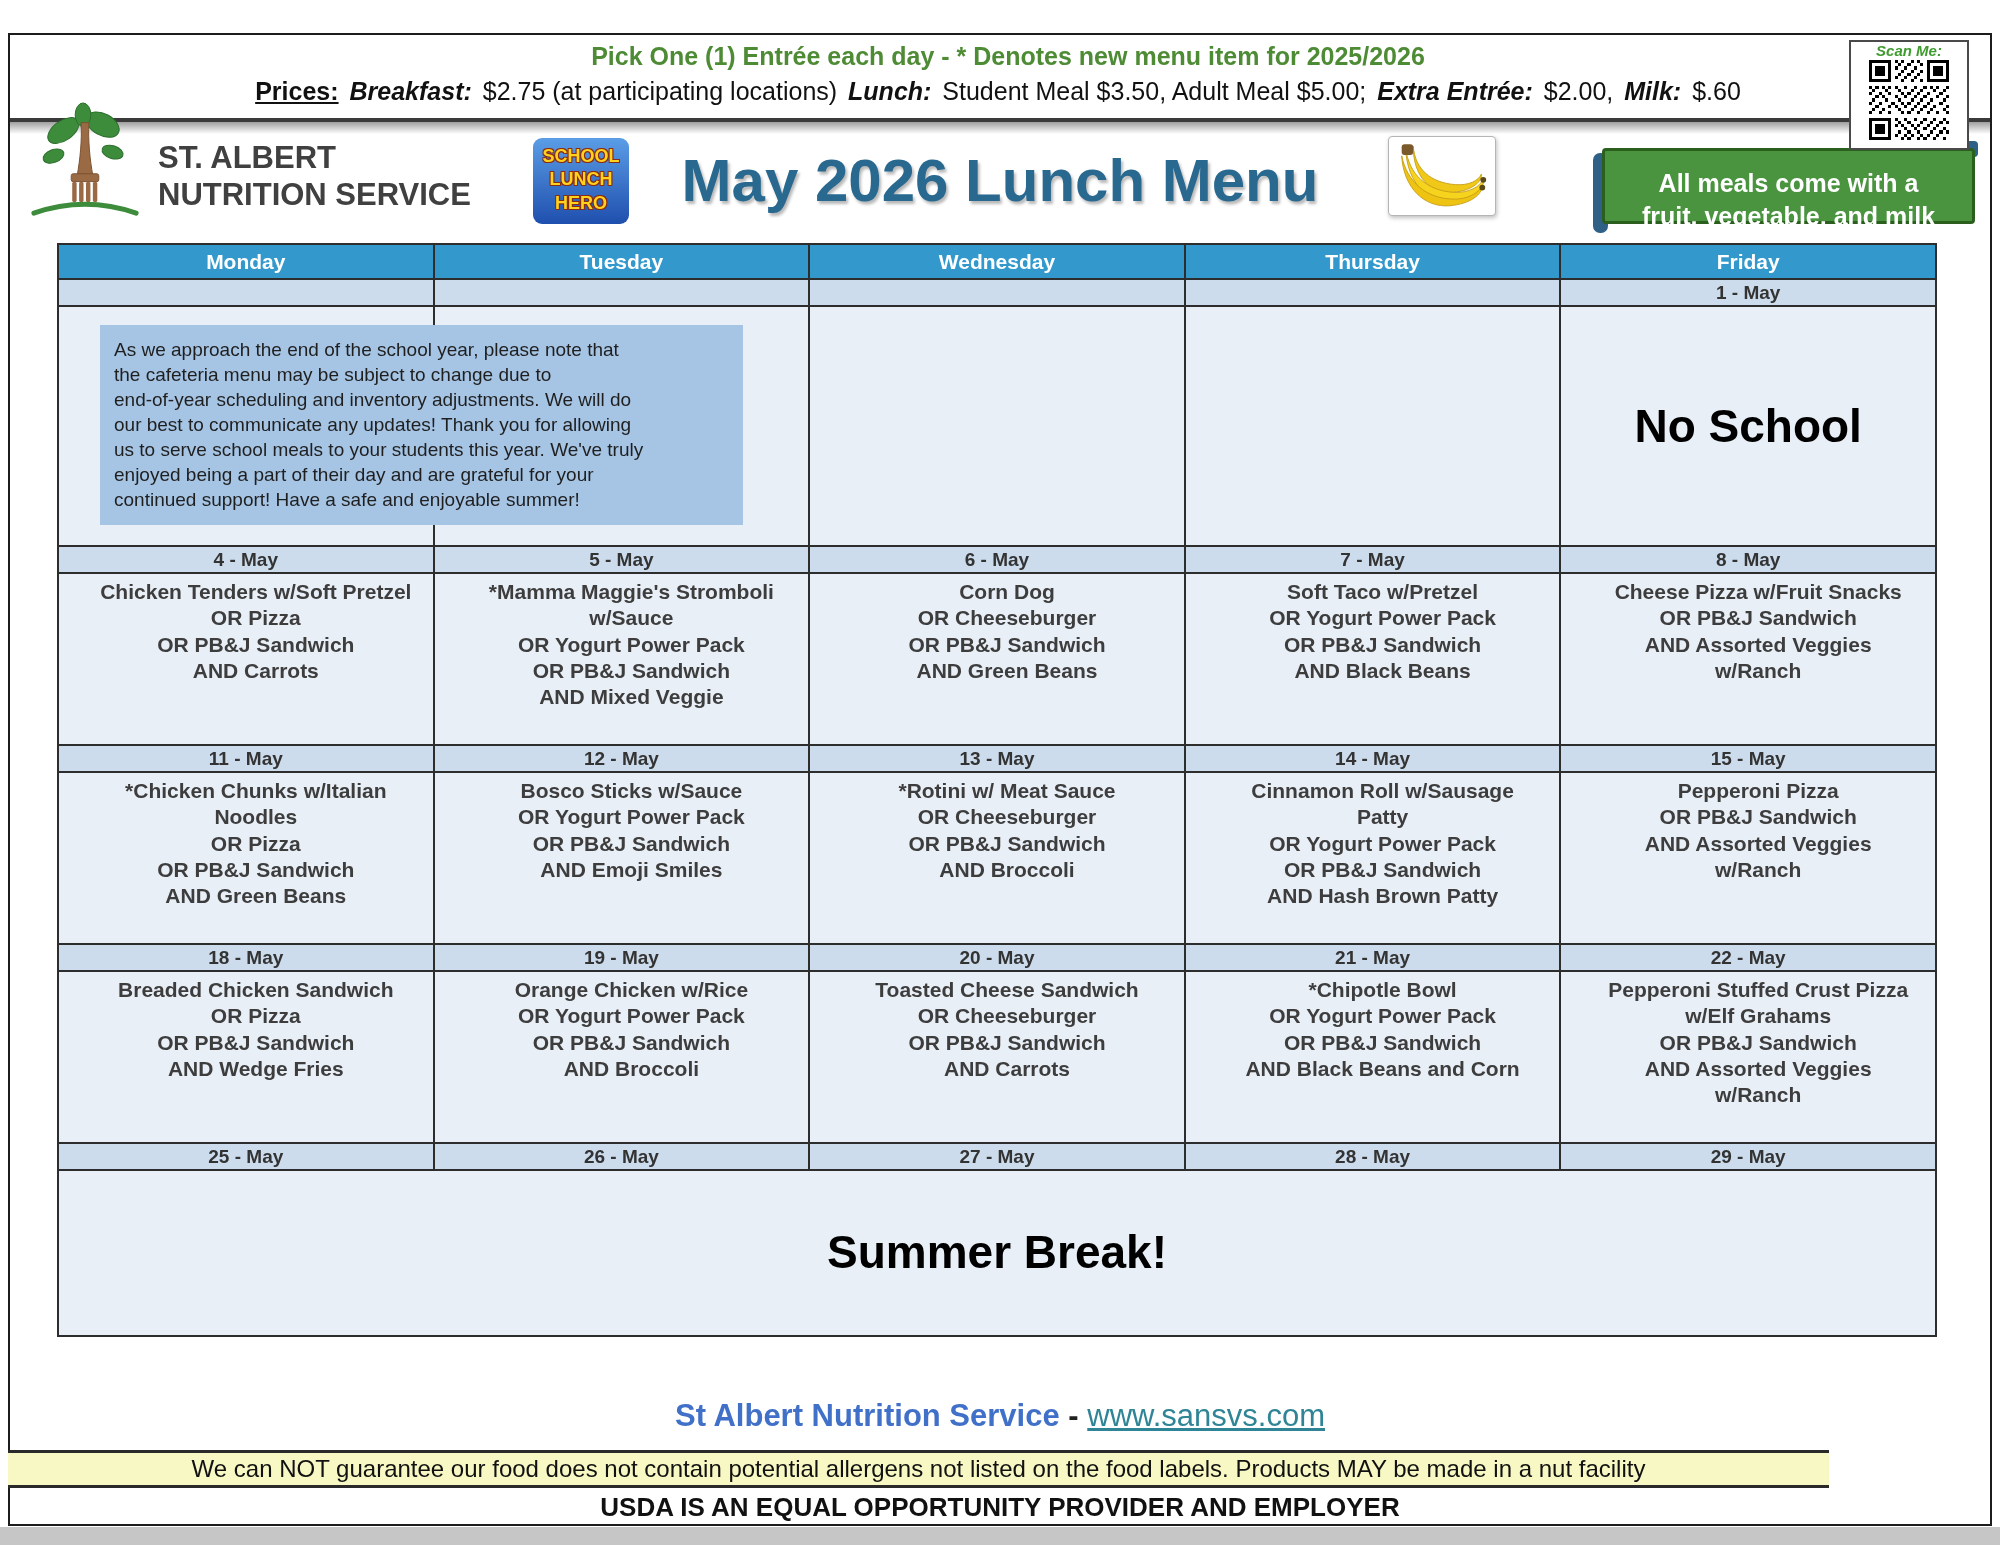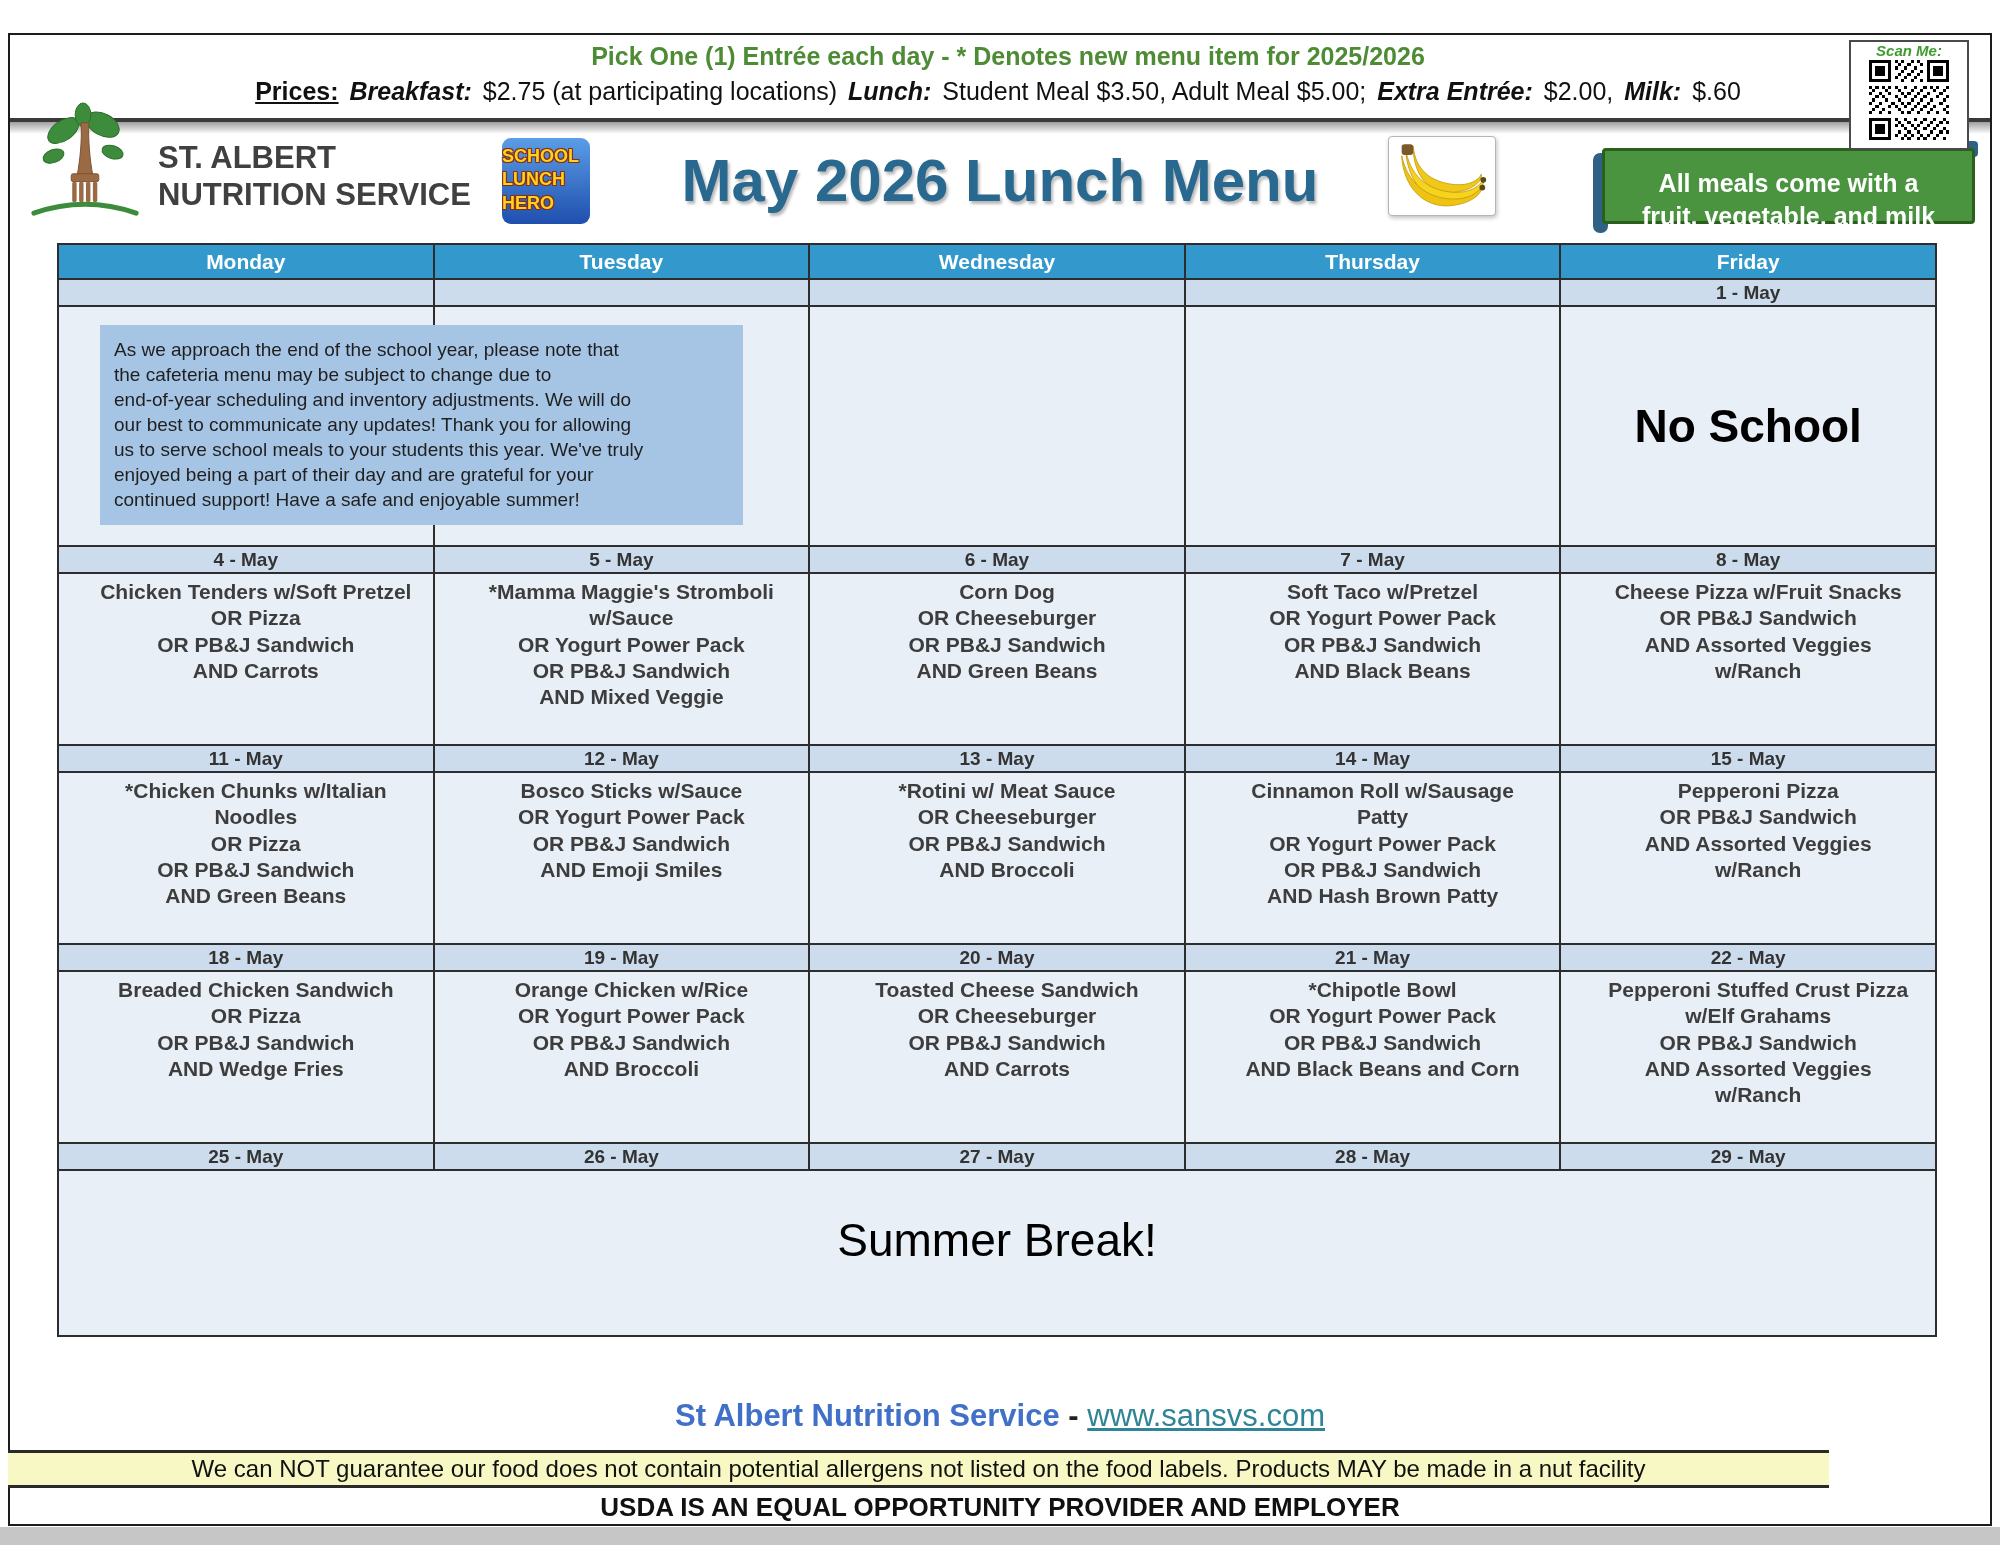--- a/index.html
+++ b/index.html
@@ -16,41 +16,41 @@
   .divider{position:absolute;top:118px;left:10px;width:1980px;height:4px;background:#3a3a3a;z-index:2;}
   .divider-shadow{position:absolute;top:122px;left:10px;width:1980px;height:12px;background:linear-gradient(#9f9f9f,#ffffff);z-index:2;}
 
   .scanbox{position:absolute;top:40px;left:1849px;width:116px;height:106px;background:#fff;border:2px solid #4a4a4a;z-index:5;text-align:center;}
   .scanbox .scan-label{display:block;color:#3f9b2f;font-weight:bold;font-style:italic;font-size:15px;line-height:18px;}
   .scanbox svg{display:block;margin:0 auto;}
 
   
   .logo{position:absolute;left:26px;top:100px;z-index:3;}
   .org{position:absolute;left:158px;top:140px;font-size:31px;font-weight:bold;color:#404040;line-height:1.18;white-space:pre-line;z-index:3;}
-  .badge{position:absolute;left:502px;top:138px;width:88px;height:86px;background:linear-gradient(#5b9de6,#1f4fae);border-radius:9px;color:#ffd21e;font-weight:bold;font-size:18px;line-height:1.3;text-align:left;white-space:pre-line;padding-top:7px;box-sizing:border-box;text-shadow:1px 1px 0 #8a2c12,-1px -1px 0 #8a2c12,1px -1px 0 #8a2c12,-1px 1px 0 #8a2c12;z-index:3;}
+  .badge{position:absolute;left:533px;top:138px;width:96px;height:86px;background:linear-gradient(#5b9de6,#1f4fae);border-radius:9px;color:#ffd21e;font-weight:bold;font-size:18px;line-height:1.3;text-align:center;white-space:pre-line;padding-top:7px;box-sizing:border-box;text-shadow:1px 1px 0 #8a2c12,-1px -1px 0 #8a2c12,1px -1px 0 #8a2c12,-1px 1px 0 #8a2c12;z-index:3;}
   .title{position:absolute;left:630px;top:146px;width:740px;text-align:center;font-size:60px;font-weight:bold;color:#29688f;text-shadow:2px 3px 3px rgba(0,0,0,0.28);z-index:3;}
   .bananas{position:absolute;left:1388px;top:136px;width:106px;height:78px;border:1px solid #b5b5b5;border-radius:4px;box-shadow:1px 2px 4px rgba(0,0,0,.25);background:#fff;display:flex;align-items:center;justify-content:center;z-index:3;}
   .banner{position:absolute;left:1602px;top:148px;width:373px;height:76px;background:#4a9440;border:3px solid #2a5f1e;border-radius:4px;color:#fff;font-weight:bold;font-size:25px;line-height:1.33;text-align:center;white-space:pre-line;padding-top:16px;box-sizing:border-box;z-index:4;}
   .banner-tab{position:absolute;left:1593px;top:153px;width:15px;height:80px;background:#2f6086;border-radius:7px;z-index:3;}
   .banner-corner{position:absolute;left:1960px;top:141px;width:18px;height:16px;background:#2f6086;border-radius:4px;z-index:3;}
 
   
   .cal-wrap{position:absolute;left:57px;top:243px;z-index:2;}
   table.cal{border-collapse:collapse;table-layout:fixed;width:1880px;}
   table.cal th,table.cal td{border:2px solid #2d2d2d;padding:0;overflow:hidden;}
   th.day{height:33px;background:#3399cc;color:#ffffff;font-size:21px;font-weight:bold;}
   td.date{height:25px;background:#ccdcec;text-align:center;font-size:19px;font-weight:bold;color:#333;}
   td.menu{background:#e9eff7;text-align:center;vertical-align:top;}
   tr.row-w1 td.menu{height:238px;}
   tr.row-menu td.menu{height:170px;}
   .mtext{white-space:pre-line;font-size:21px;font-weight:bold;color:#3d3d3d;line-height:1.25;padding-top:5px;margin-left:20px;}
   td.noschool{vertical-align:middle;}
   .noschool-text{font-size:46px;font-weight:bold;color:#000;}
   td.summer{height:164px;background:#e9eff7;text-align:center;vertical-align:top;}
-  .summer-text{font-size:46px;font-weight:normal;color:#000;padding-top:42px;}
+  .summer-text{font-size:46px;font-weight:bold;color:#000;padding-top:54px;}
   .note{position:absolute;left:43px;top:82px;width:615px;background:#a6c5e5;padding:12px 14px;font-size:19px;color:#1f1f1f;line-height:1.32;white-space:pre-line;text-align:left;z-index:3;}
 
   
   .service{position:absolute;top:1398px;left:0;width:100%;text-align:center;font-size:31px;z-index:2;}
   .service .name{color:#4070c8;font-weight:bold;}
   .service .dash{color:#222;font-weight:bold;}
   .service .site{color:#2f8596;text-decoration:underline;cursor:pointer;}
   .allergen{position:absolute;top:1450px;left:8px;width:1821px;height:38px;background:#f8f8c4;border-top:3px solid #2a2a2a;border-bottom:3px solid #2a2a2a;box-sizing:border-box;text-align:center;font-size:24px;color:#111;line-height:31px;z-index:2;}
   .usda{position:absolute;top:1492px;left:0;width:100%;text-align:center;font-size:26px;font-weight:bold;color:#111;z-index:2;}
 </style>

